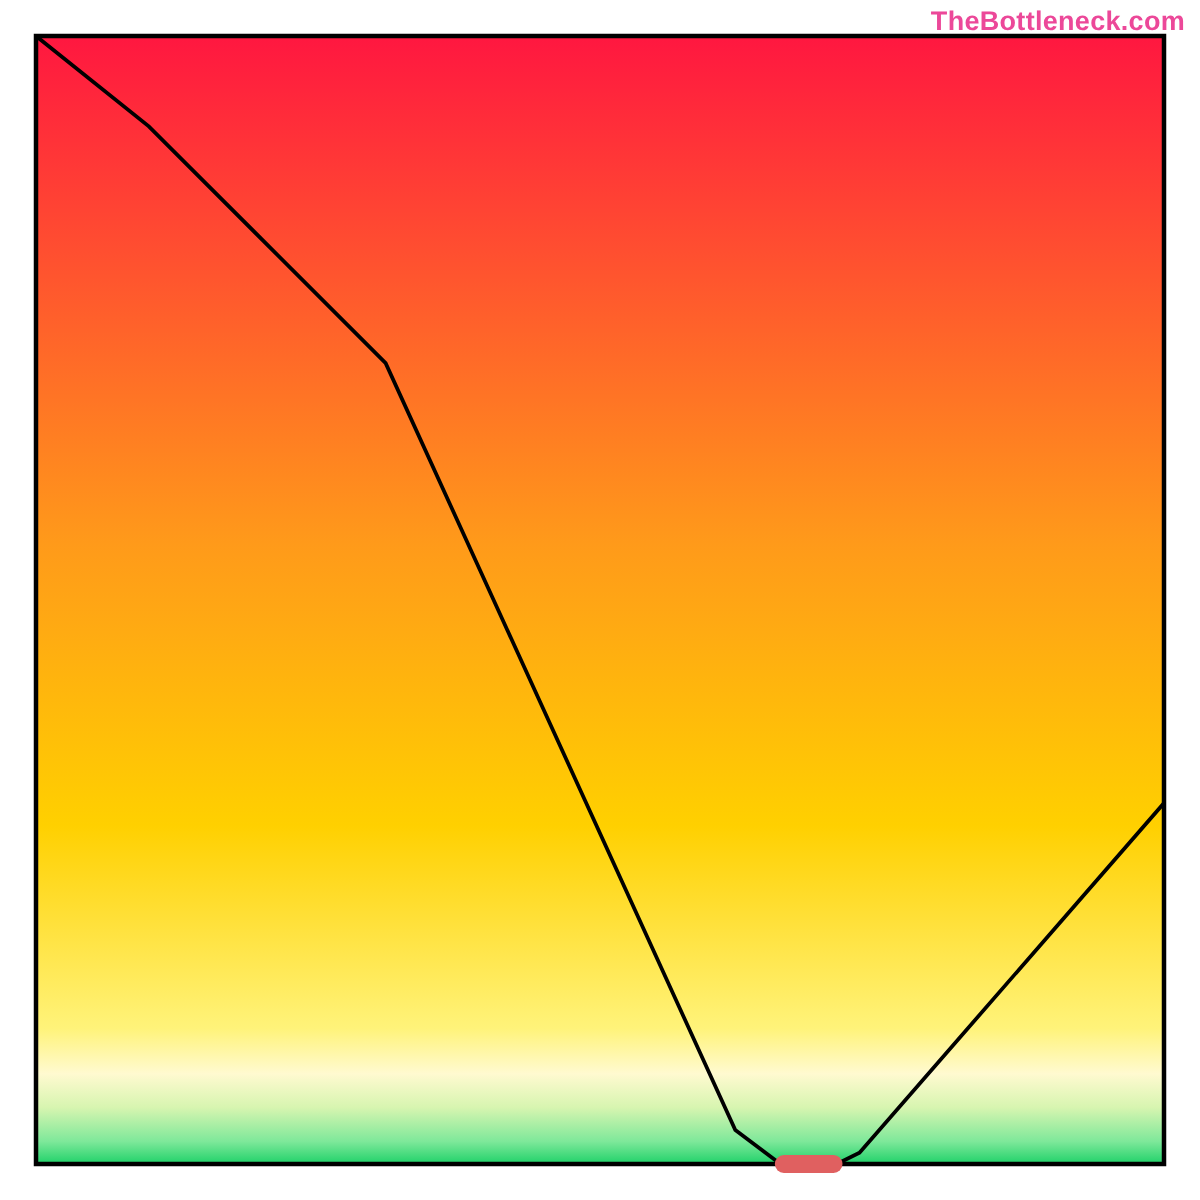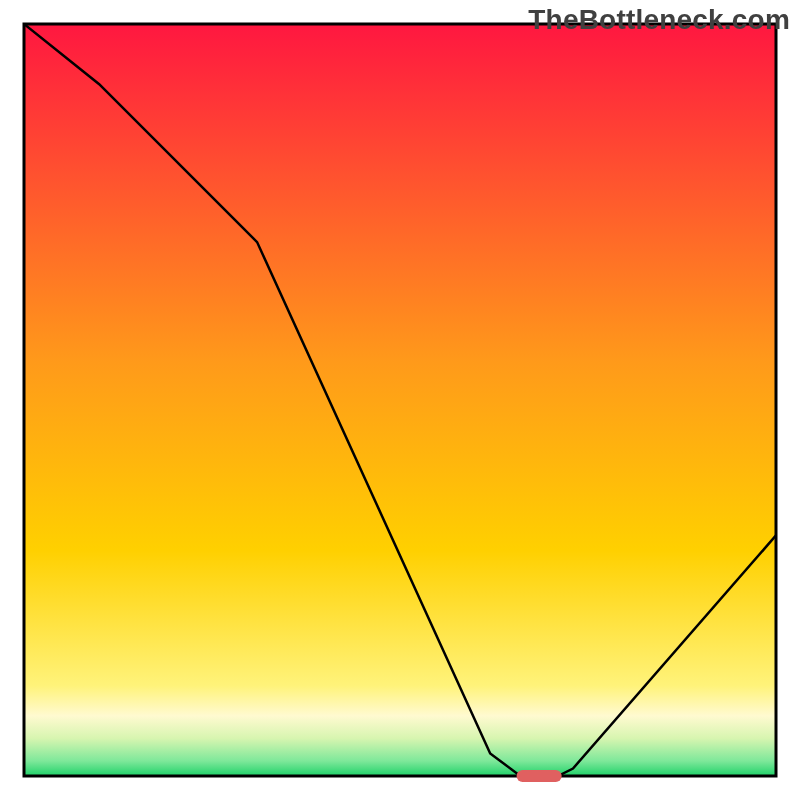--- a/index.html
+++ b/index.html
@@ -13,23 +13,23 @@
   }
   .wrap {
     position: relative;
     width: 800px;
     height: 800px;
   }
   .watermark {
     position: absolute;
     top: 4px;
     right: 10px;
-    font-size: 28px;
+    font-size: 18px;
     font-weight: 600;
-    color: #404040;
+    color: #ec4899;
     letter-spacing: 0.2px;
     user-select: none;
   }
   svg { display: block; }
 </style>
 </head>
 <body>
 
 <div class="wrap">
   <div class="watermark">TheBottleneck.com</div>

